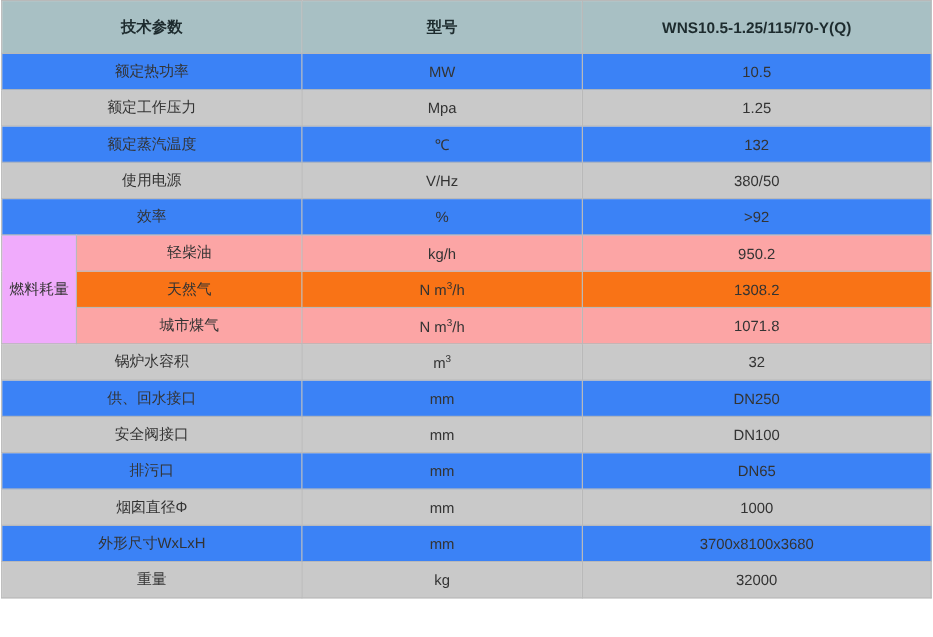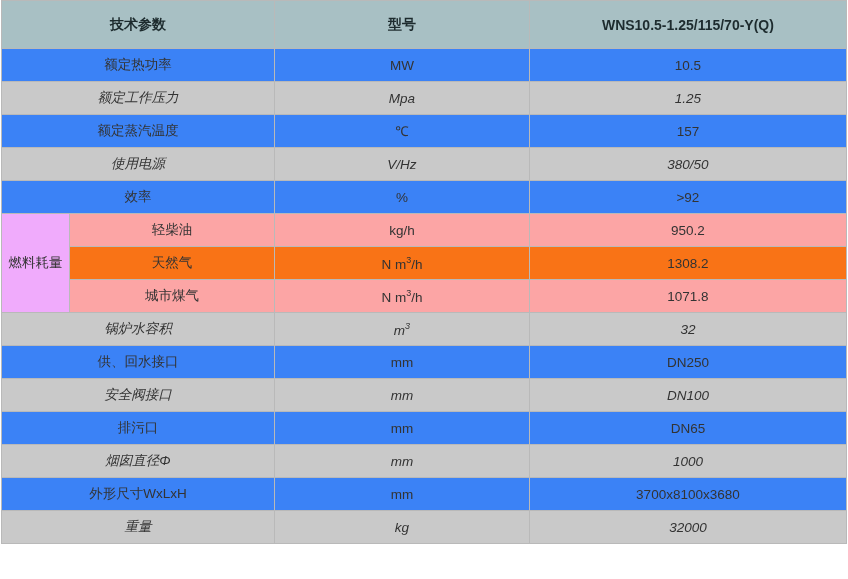--- a/index.html
+++ b/index.html
@@ -53,21 +53,20 @@
     color: #1d2b2e;
     font-weight: bold;
     font-size: 14px;
     height: 47px;
   }
   tr.odd td {
     background: #3b82f6;
   }
   tr.even td {
     background: #c9c9c9;
-    font-style: italic;
   }
   td.group-label {
     background: #f0abfc;
     font-size: 13px;
   }
   td.fuel-a {
     background: #fca5a5;
   }
   td.fuel-b {
     background: #f97316;
@@ -112,21 +111,21 @@
 
       <tr class="even">
         <td colspan="2">额定工作压力</td>
         <td>Mpa</td>
         <td>1.25</td>
       </tr>
 
       <tr class="odd">
         <td colspan="2">额定蒸汽温度</td>
         <td class="bold-unit">℃</td>
-        <td>157</td>
+        <td>132</td>
       </tr>
 
       <tr class="even">
         <td colspan="2">使用电源</td>
         <td>V/Hz</td>
         <td>380/50</td>
       </tr>
 
       <tr class="odd">
         <td colspan="2">效率</td>

